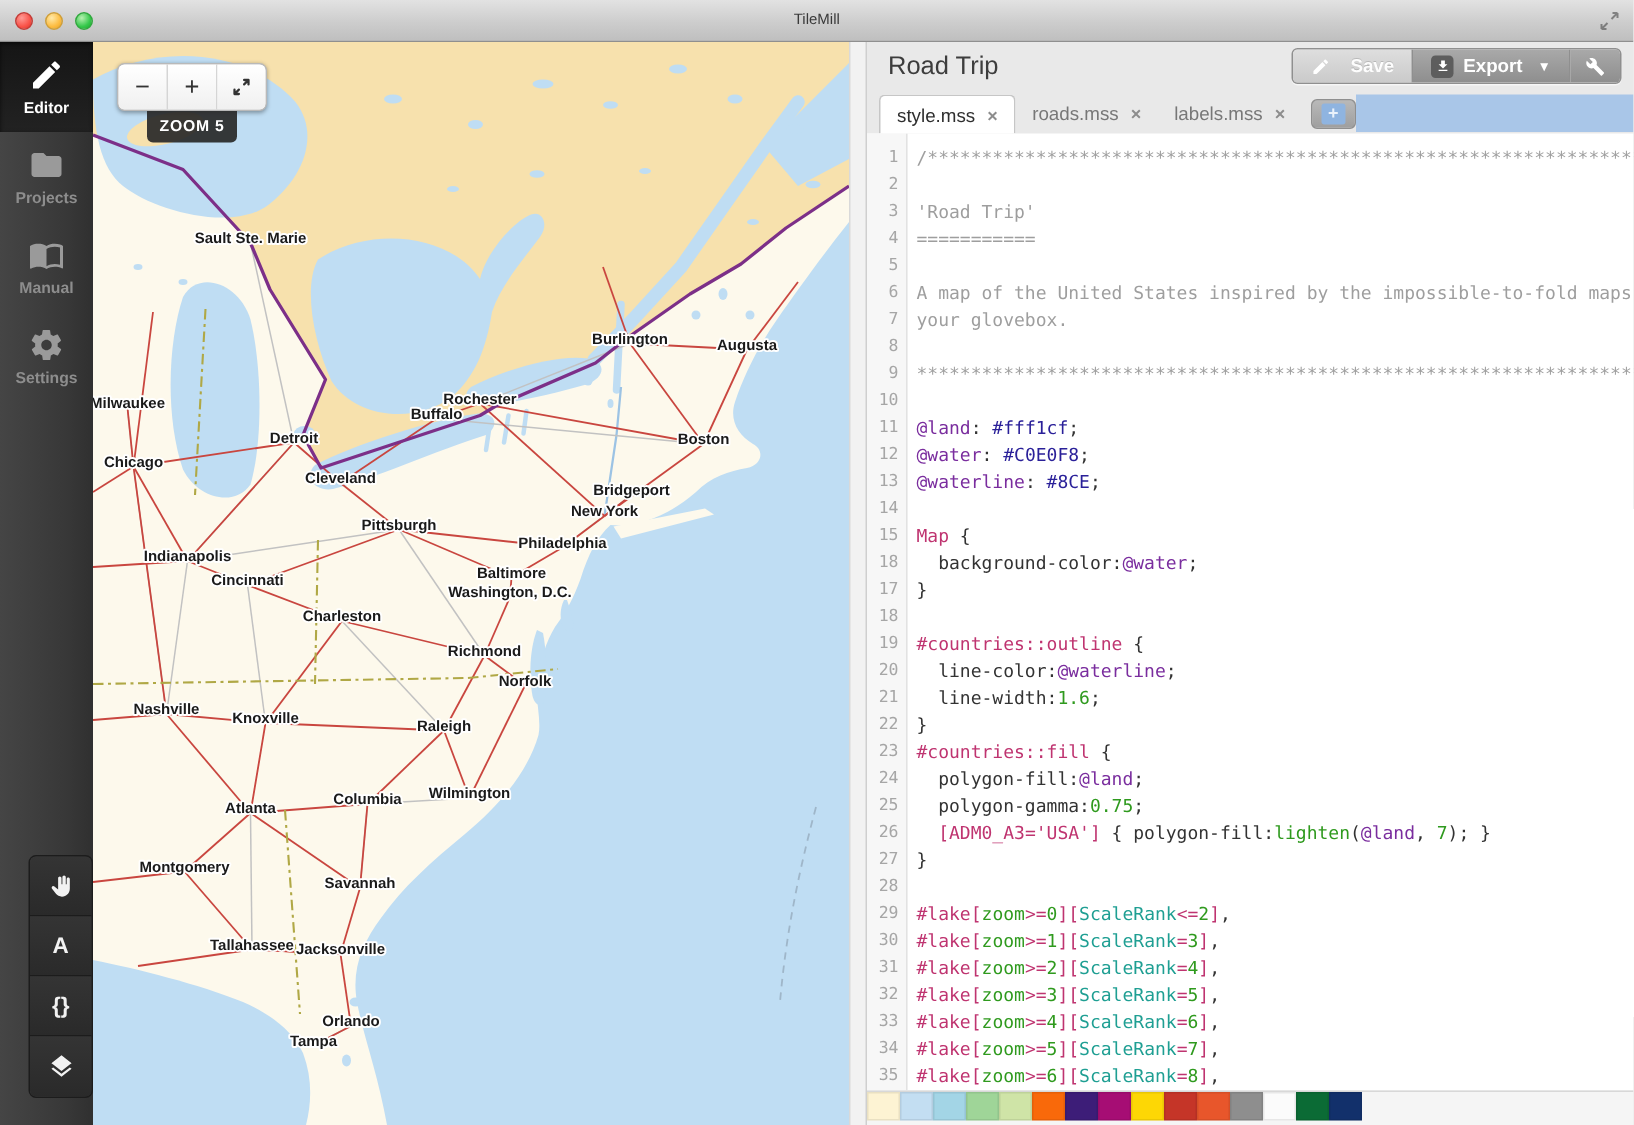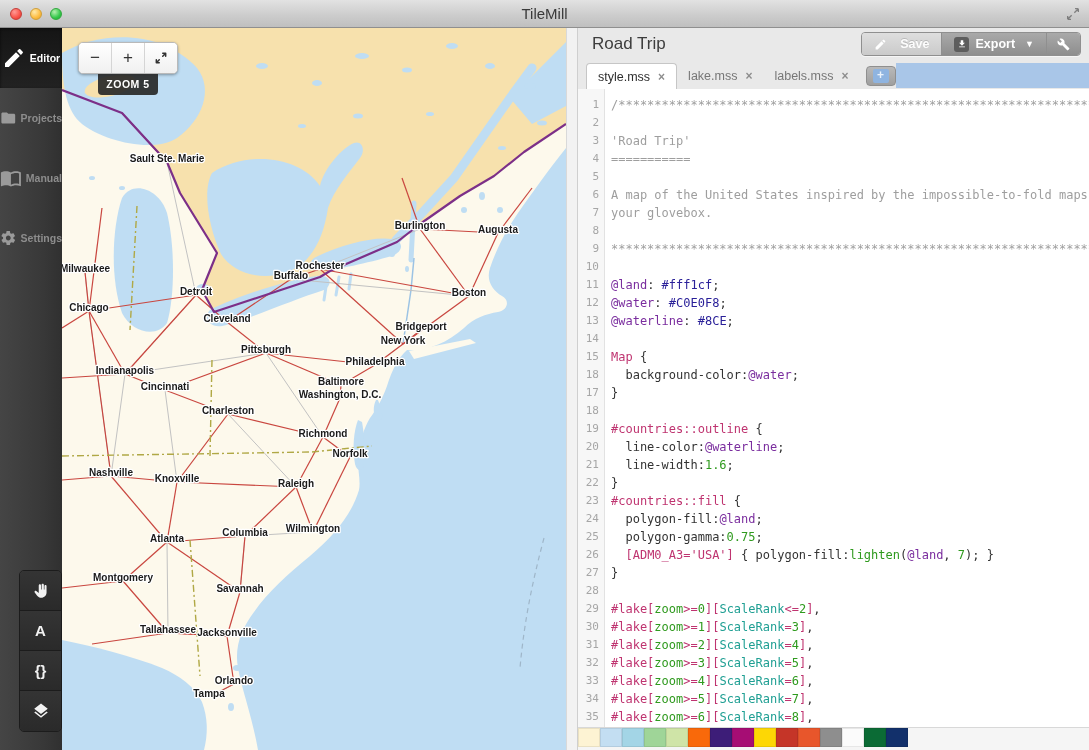--- a/index.html
+++ b/index.html
@@ -9,27 +9,27 @@
 
   
   #titlebar { position:absolute; left:0; top:0; width:1089px; height:28px;
     background:linear-gradient(#e2e2e2,#cdcdcd 55%,#bfbfbf); border-bottom:1px solid #8f8f8f;
     display:flex; align-items:center; justify-content:center; }
   #traffic { position:absolute; left:10px; top:8px; display:flex; gap:8px; }
   .light { width:12px; height:12px; border-radius:50%; }
   .light.red { background:radial-gradient(circle at 35% 30%, #ff9a95, #f95349 60%, #d8342a); border:1px solid #c43d38;}
   .light.yellow { background:radial-gradient(circle at 35% 30%, #ffe9a8, #fdbc40 60%, #e0a029); border:1px solid #cf9f3a;}
   .light.green { background:radial-gradient(circle at 35% 30%, #b6f0b0, #35c84b 60%, #1fa82f); border:1px solid #31a83e;}
-  #window-title { font-size:15px; color:#3a3a3a; }
+  #window-title { font-size:10px; color:#3a3a3a; }
   #titlebar-resize { position:absolute; right:8px; top:6px; width:16px; height:16px; opacity:.65; }
 
   
   #sidebar { position:absolute; left:0; top:28px; width:62px; height:722px;
     background:linear-gradient(90deg,#454545,#383838 70%,#303030); }
-  .side-item { width:62px; height:60px; display:flex; align-items:center;
+  .side-item { width:62px; height:60px; display:flex; flex-direction:column; align-items:center;
     justify-content:center; gap:4px; cursor:pointer; }
   .side-item .lbl { font-size:10.5px; font-weight:bold; color:#8d8d8d; }
   .side-item svg { width:24px; height:24px; fill:#9a9a9a; }
   .side-item.active { background:linear-gradient(#151515,#222); box-shadow:inset 0 1px 3px rgba(0,0,0,.6); }
   .side-item.active .lbl { color:#fff; }
   .side-item.active svg { fill:#fff; }
   #sidebar-tools { position:absolute; left:19px; bottom:18px; width:43px;
     border:1px solid #1c1c1c; border-radius:5px; overflow:hidden; }
   .tool-btn { width:100%; height:40px; background:linear-gradient(#343434,#2a2a2a);
     border-bottom:1px solid #1c1c1c; display:flex; align-items:center; justify-content:center;
@@ -367,21 +367,21 @@
       </div>
     </div>
 
     <div id="tabbar">
       <div id="tabs-holder" style="display:flex">
           <div class="tab active">
             <span>style.mss</span>
             <span class="x">×</span>
           </div>
           <div class="tab">
-            <span>lake.mss</span>
+            <span>roads.mss</span>
             <span class="x">×</span>
           </div>
           <div class="tab">
             <span>labels.mss</span>
             <span class="x">×</span>
           </div>
         </div>
       <div id="tab-add">
         <span class="plus">+</span>
       </div>

